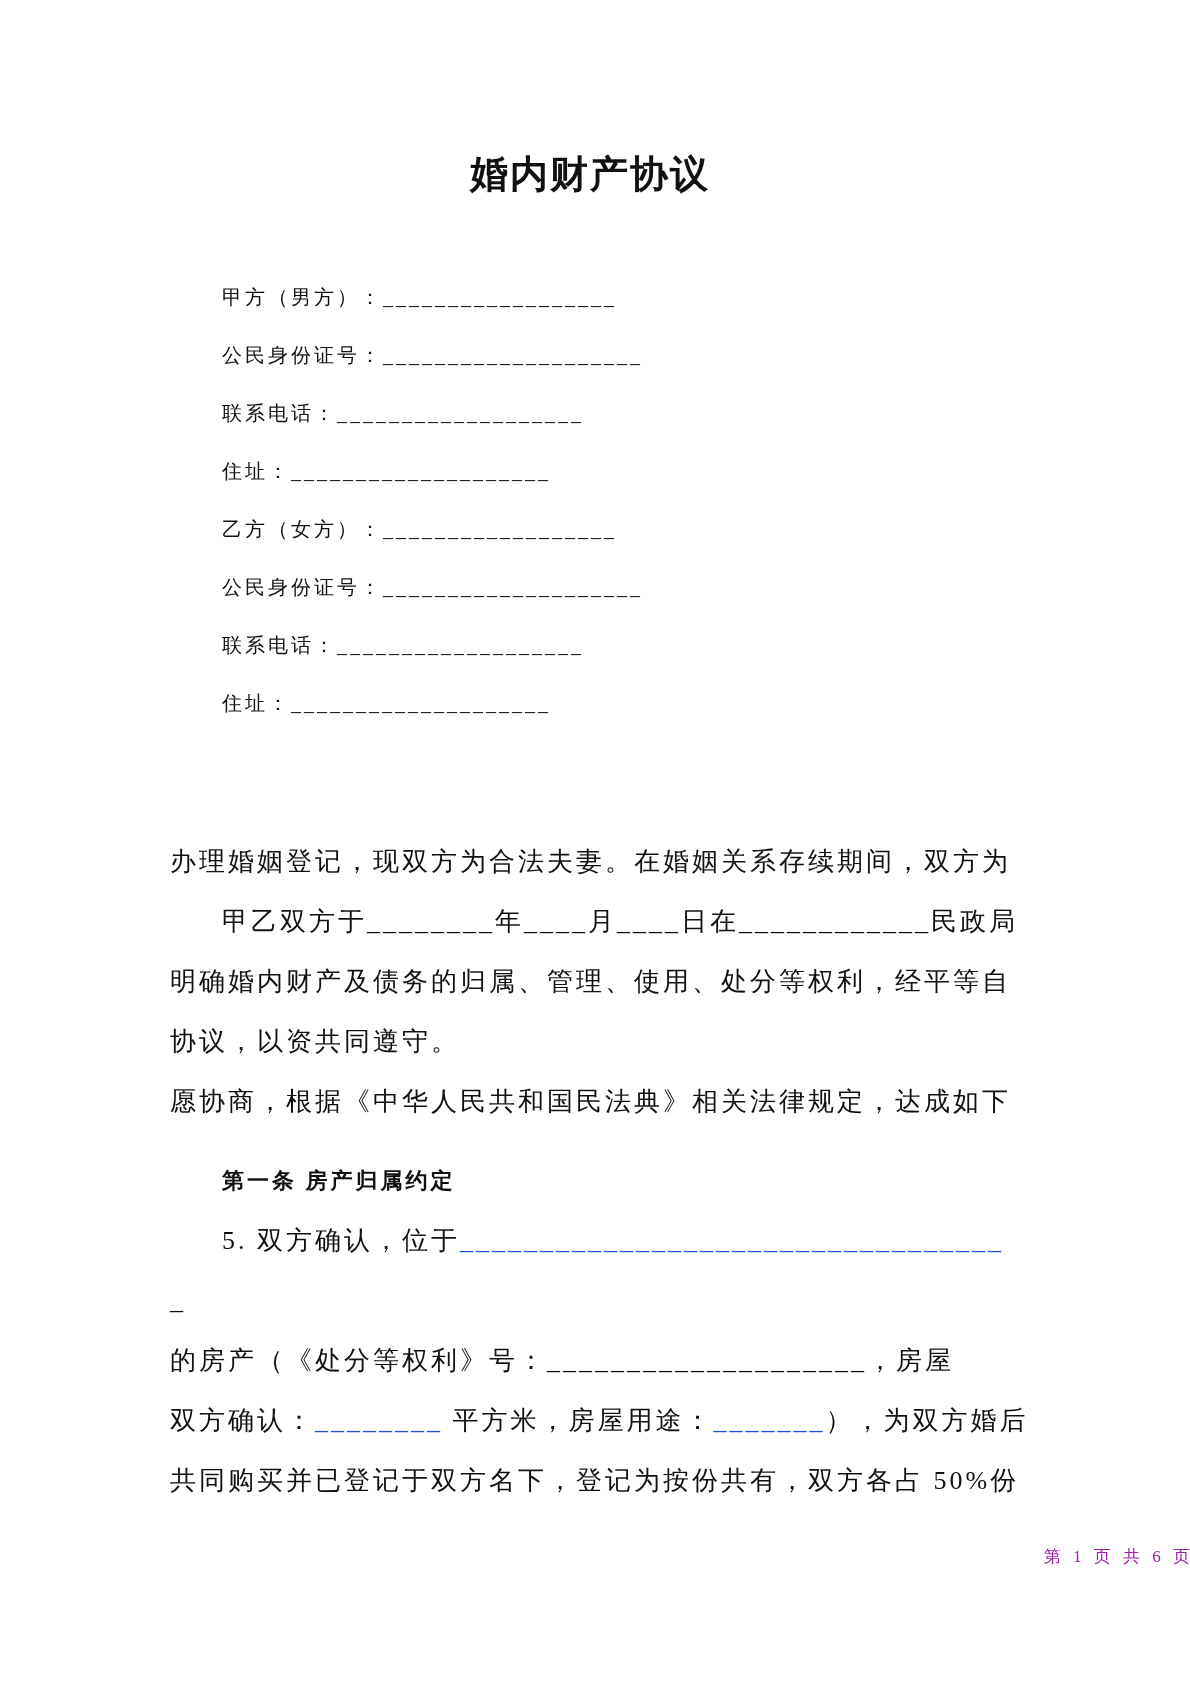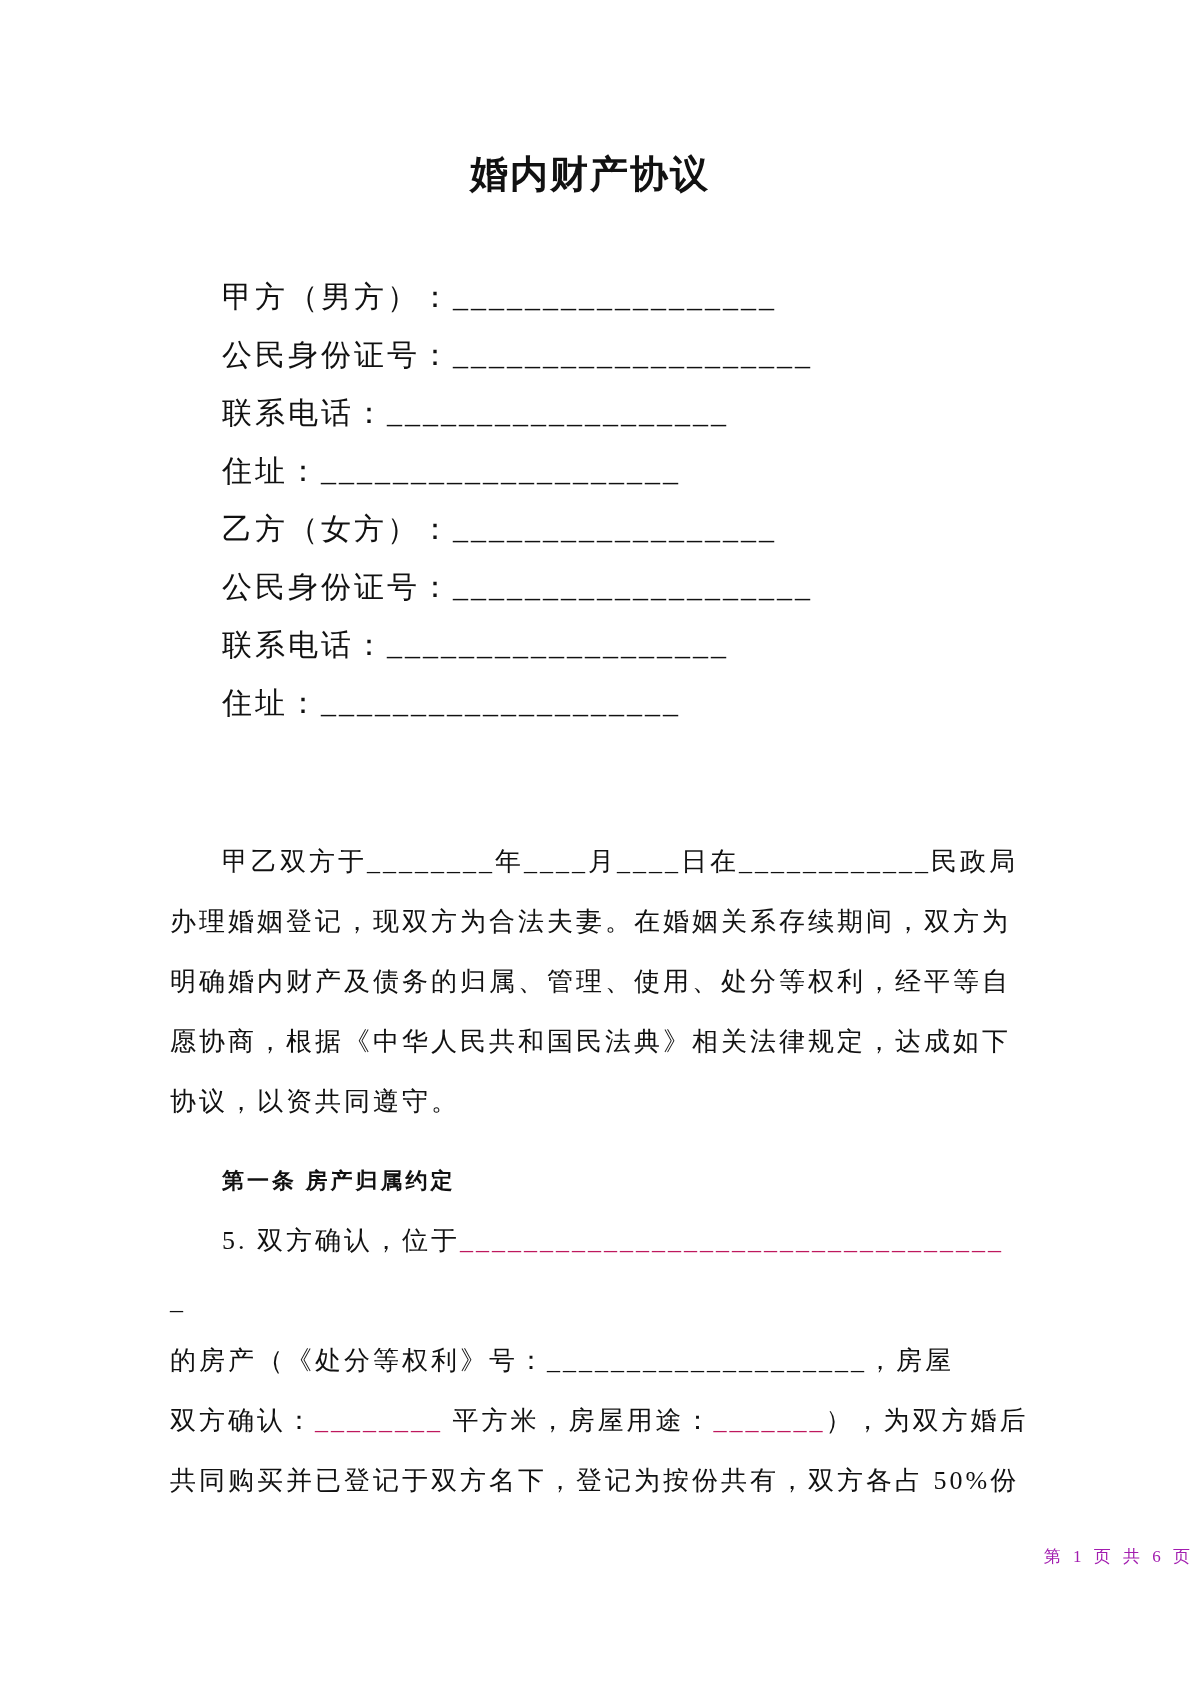--- a/index.html
+++ b/index.html
@@ -25,34 +25,34 @@
     font-size: 38px;
     line-height: 48px;
     font-weight: bold;
     text-align: center;
     letter-spacing: 2px;
   }
   .fields {
     margin-top: 70px;
   }
   .field-row {
-    font-size: 30px;
+    font-size: 20px;
     line-height: 58px;
     letter-spacing: 3px;
     padding-left: 52px; 
     white-space: nowrap;
   }
   .field-label {
     color: #111111;
   }
   .blank {
     color: #111111;
   }
   .blank.gray {
-    color: #be185d;
+    color: #1d4ed8;
   }
   .para {
     margin-top: 100px;
   }
   .docline {
     font-size: 26px;
     line-height: 60px;
     letter-spacing: 3px;
     white-space: nowrap;
   }
@@ -112,25 +112,25 @@
       </div>
       <div class="field-row">
         <span class="field-label">联系电话：</span><span class="blank">___________________</span>
       </div>
       <div class="field-row">
         <span class="field-label">住址：</span><span class="blank">____________________</span>
       </div>
     </div>
 
     <div class="para">
+      <div class="docline">办理婚姻登记，现双方为合法夫妻。在婚姻关系存续期间，双方为</div>
       <div class="docline indent">甲乙双方于________年____月____日在____________民政局</div>
-      <div class="docline">办理婚姻登记，现双方为合法夫妻。在婚姻关系存续期间，双方为</div>
       <div class="docline">明确婚内财产及债务的归属、管理、使用、处分等权利，经平等自</div>
+      <div class="docline">协议，以资共同遵守。</div>
       <div class="docline">愿协商，根据《中华人民共和国民法典》相关法律规定，达成如下</div>
-      <div class="docline">协议，以资共同遵守。</div>
     </div>
 
     <div class="article-heading">第一条  房产归属约定</div>
 
     <div class="clause">
       <div class="docline indent">
         <span>5. 双方确认，位于</span><span class="blank gray">__________________________________</span>
       </div>
       <div class="docline">
         <span class="blank">_</span>

